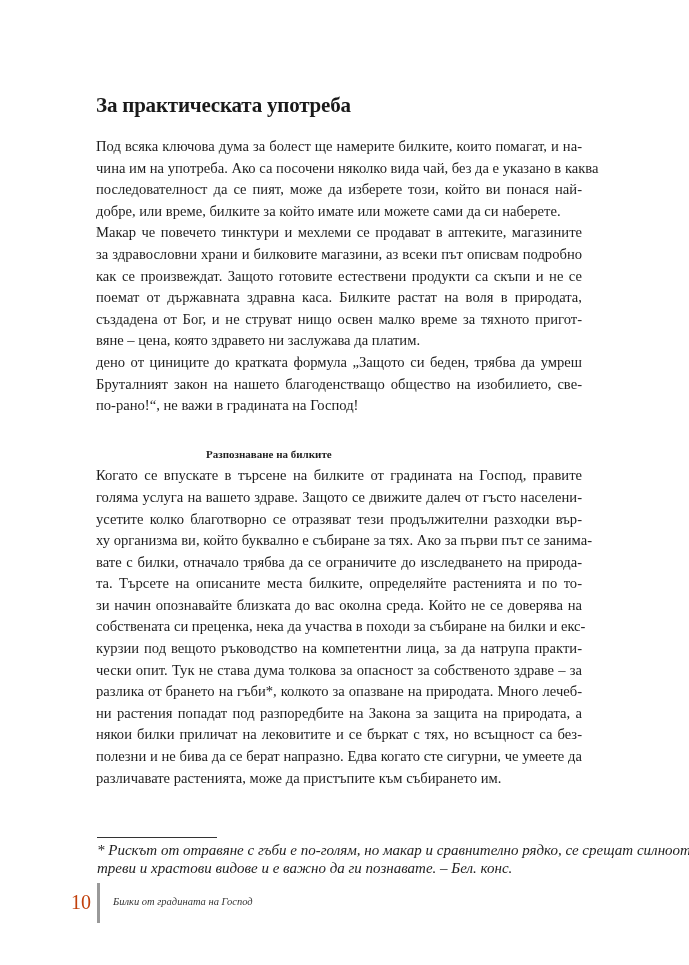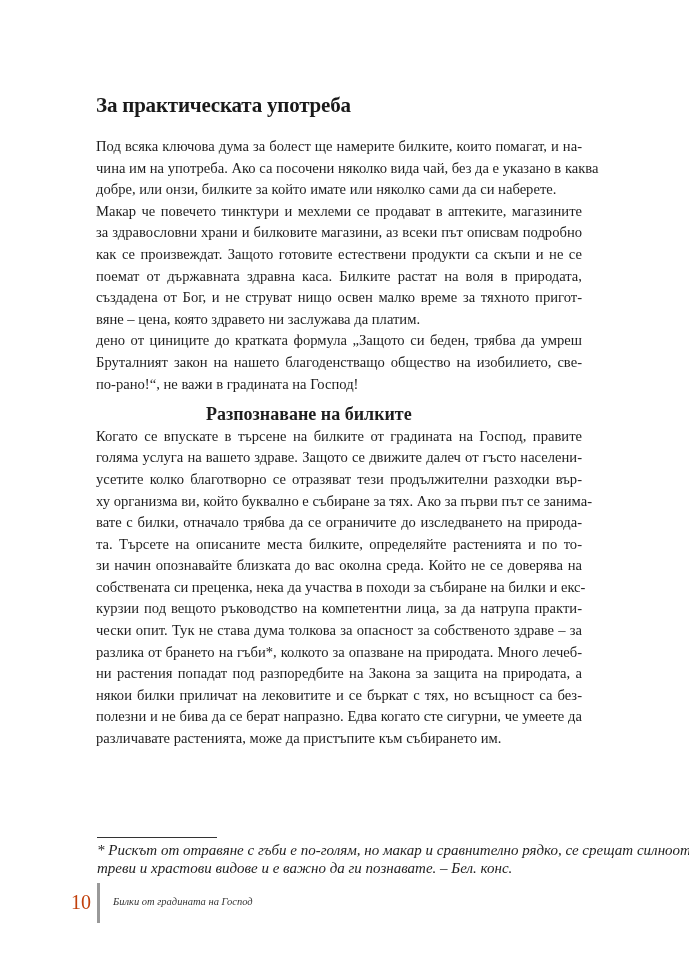--- a/index.html
+++ b/index.html
@@ -6,39 +6,40 @@
   body { width: 689px; height: 965px; position: relative; overflow: hidden;
          font-family: "Liberation Serif", "DejaVu Serif", serif; color: #1e1e1e; }
   .page { position: absolute; left: 0; top: 0; width: 689px; height: 965px; background: #fff; }
   .title { position: absolute; left: 96px; top: 93px; font-size: 21px; font-weight: bold;
            letter-spacing: -0.2px; margin: 0; color: #1a1a1a; }
   .body { position: absolute; left: 96px; top: 136px; width: 486px;
           font-size: 14.6px; line-height: 21.6px; text-align: justify; }
   .body p { margin: 0; text-indent: 0; }
   .line { display: block; text-align: justify; text-align-last: justify; white-space: nowrap; overflow: visible; height: 21.6px; }
   .line.last { text-align-last: left; }
-  .subhead { font-weight: bold; font-size: 18px; padding-left: 110px; margin-top: 9px; height: 21.6px; }
+  .subhead { font-weight: bold; font-size: 11px; padding-left: 110px; margin-top: 27px; height: 21.6px; }
   .fn-rule { position: absolute; left: 97px; top: 837px; width: 120px; height: 1px; background: #333; }
   .footnote { position: absolute; left: 97px; top: 842px; width: 486px; font-size: 15px; line-height: 17.5px; color: #222; font-style: italic; }
   .footnote .line { height: 17.5px; }
   .page-num { position: absolute; left: 71px; top: 891px; font-size: 20px; color: #c2410c; }
   .vbar { position: absolute; left: 97px; top: 883px; width: 3px; height: 40px; background: #999; }
   .running { position: absolute; left: 113px; top: 896px; font-size: 10.5px; color: #333; font-style: italic; }
 </style>
 </head>
 <body>
 
 <div class="page">
   <h1 class="title">За практическата употреба</h1>
 
   <div class="body">
     <p>
       <span class="line">Под всяка ключова дума за болест ще намерите билките, които помагат, и на-</span>
       <span class="line">чина им на употреба. Ако са посочени няколко вида чай, без да е указано в каква</span>
-      <span class="line last">добре, или онзи, билките за който имате или няколко сами да си наберете.</span>
+      <span class="line">последователност да се пият, може да изберете този, който ви понася най-</span>
+      <span class="line last">добре, или време, билките за който имате или можете сами да си наберете.</span>
     </p>
     <p>
       <span class="line">Макар че повечето тинктури и мехлеми се продават в аптеките, магазините</span>
       <span class="line">за здравословни храни и билковите магазини, аз всеки път описвам подробно</span>
       <span class="line">как се произвеждат. Защото готовите естествени продукти са скъпи и не се</span>
       <span class="line">поемат от държавната здравна каса. Билките растат на воля в природата,</span>
       <span class="line">създадена от Бог, и не струват нищо освен малко време за тяхното пригот-</span>
       <span class="line last">вяне – цена, която здравето ни заслужава да платим.</span>
     </p>
     <p>

